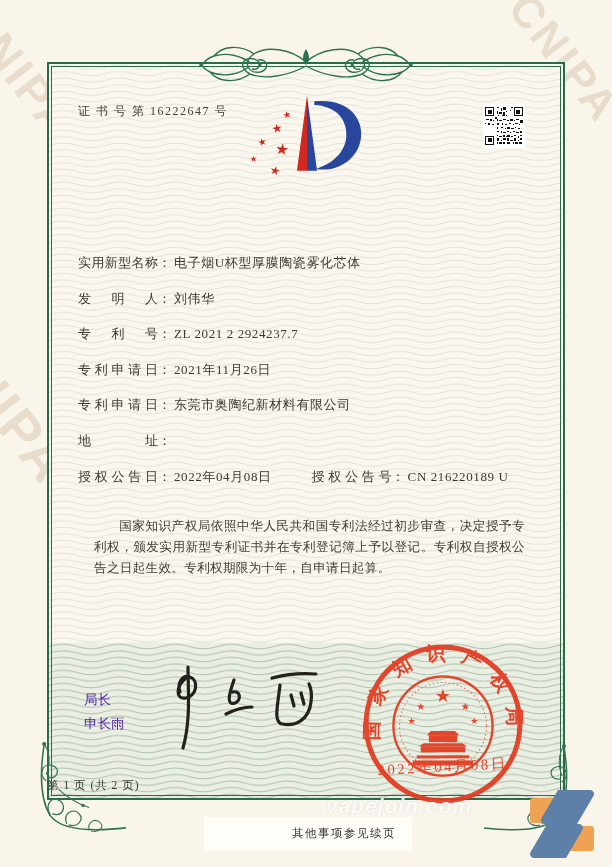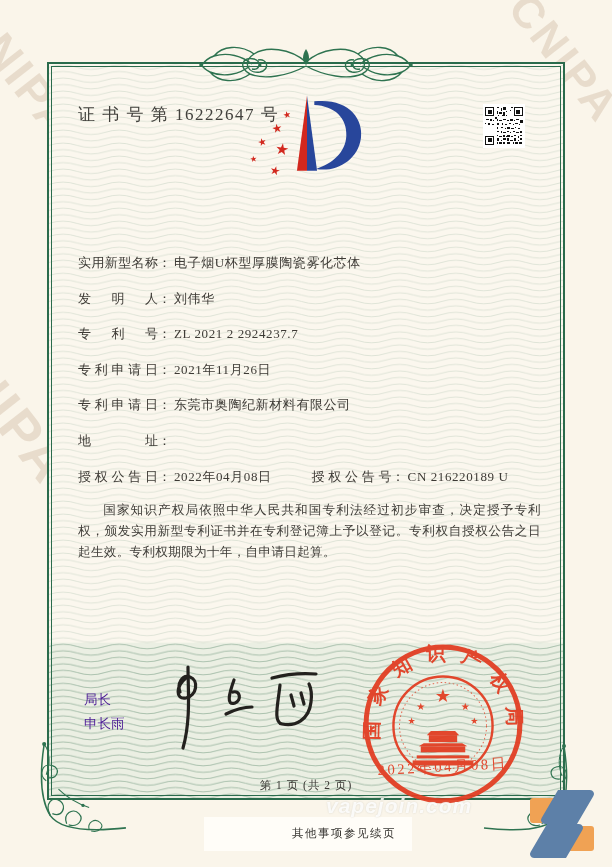--- a/index.html
+++ b/index.html
@@ -22,21 +22,21 @@
   .frame{
     position:absolute;left:47px;top:62px;width:518px;height:738px;
     border:2.5px solid #2a6b4c;box-sizing:border-box;
   }
   .frame::after{
     content:"";position:absolute;inset:2px;border:1.2px solid #2a6b4c;
   }
   .guilloche{position:absolute;inset:0;width:100%;height:100%;}
   
   .certno{
-    position:absolute;left:78px;top:103px;font-size:17px;
+    position:absolute;left:78px;top:103px;font-size:12px;
     letter-spacing:1.5px;color:#41403c;
   }
   .qr{position:absolute;left:483px;top:104px;width:42px;height:44px;background:#fff;padding:2px;box-sizing:border-box;}
   .logo{position:absolute;left:243px;top:92px;width:128px;height:90px;}
   .title{
     position:absolute;left:0;top:183px;width:612px;text-align:center;
     font-size:29px;font-weight:bold;letter-spacing:8px;color:#2e2c28;
   }
   
   .fields{position:absolute;left:78px;top:254px;width:464px;font-size:13px;}
@@ -46,29 +46,29 @@
     white-space:nowrap;flex:none;
   }
   .fcolon{flex:none;margin-right:3px;}
   .fvalue{letter-spacing:0.6px;white-space:nowrap;}
   .pairgap{width:40px;flex:none;}
   
   .paras{
     position:absolute;left:78px;top:500px;width:463px;
     font-size:12.6px;line-height:20.8px;text-align:justify;color:#3f3d38;
   }
-  .paras p{margin:0;text-indent:2em;letter-spacing:0.3px;}
+  .paras p{margin:16px;text-indent:2em;letter-spacing:0.3px;}
   
   .signer{position:absolute;left:84px;top:688px;font-size:13.5px;line-height:24px;color:#4c1d95;}
   .sig-svg{position:absolute;left:146px;top:662px;width:194px;height:96px;}
   
   .seal{position:absolute;left:356px;top:637px;width:174px;height:174px;opacity:0.93;}
   
   .pagenum{
-    position:absolute;left:47px;top:778px;width:518px;text-align:center;
+    position:absolute;left:47px;top:778px;width:518px;text-align:left;
     font-size:11.5px;letter-spacing:1px;color:#3a3834;
   }
   .footbox{position:absolute;left:204px;top:817px;width:208px;height:34px;background:#fffdf8;}
   .footnote{
     position:absolute;left:204px;top:826px;width:208px;text-align:center;
     font-size:11.5px;letter-spacing:1.5px;color:#3a3834;padding-left:36px;
   }
   
   .flourish-top{position:absolute;left:194px;top:40px;width:224px;height:48px;}
   .flourish-bl{position:absolute;left:36px;top:740px;width:94px;height:94px;}

